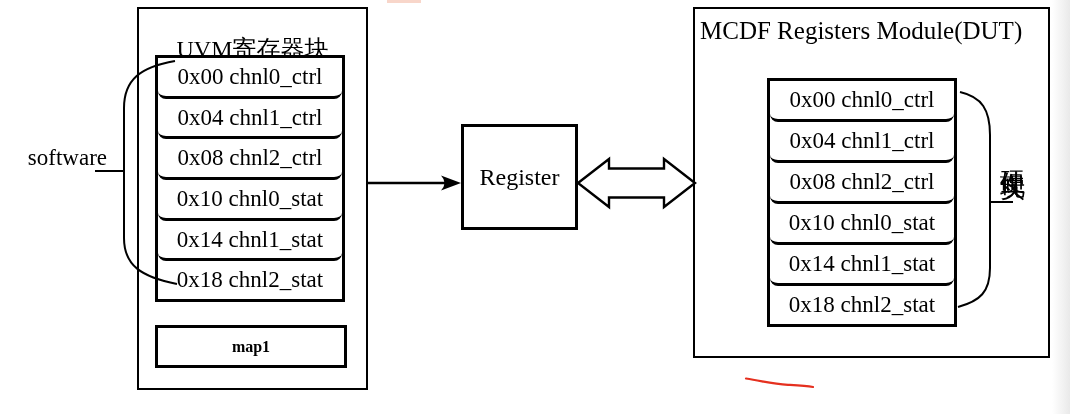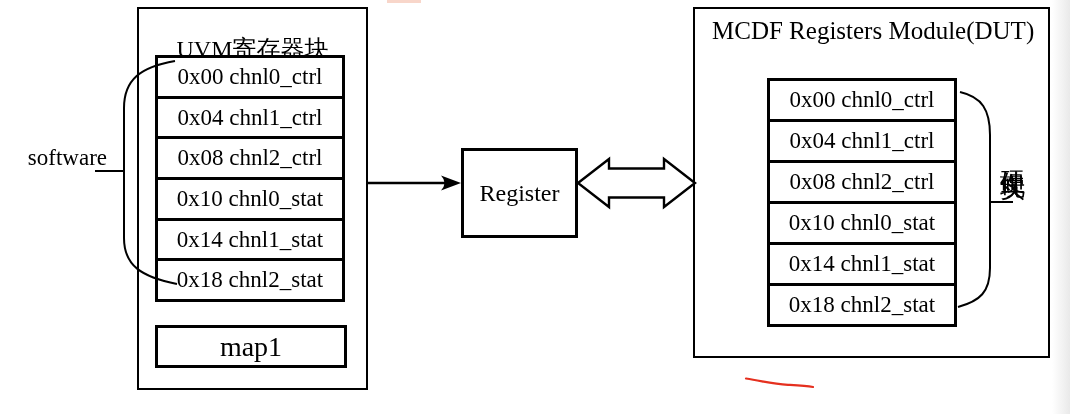--- a/index.html
+++ b/index.html
@@ -24,47 +24,49 @@
     font-size:24px;
     white-space:nowrap;
   }
   .uvm-title{
     text-align:center;
     padding-top:24px;
   }
   .dut-title{
     font-size:25px;
     text-align:left;
-    padding:8px 0 0 17px;
+    padding:8px 0 0 5px;
   }
   .reg-stack{
     border:3px solid #000;
     background:#fff;
     display:flex;
     flex-direction:column;
     z-index:2;
   }
   .reg-row{
     flex:1;
     display:flex;
     align-items:center;
     justify-content:center;
     font-size:23px;
     border-bottom:3px solid #000;
     white-space:nowrap;
+    border-radius:8px;
   }
   .reg-row:last-child{border-bottom:none;}
   .map-box{
     border:3px solid #000;
     background:#fff;
     display:flex;
     align-items:center;
     justify-content:center;
-    font-size:28px;
+    font-size:16px;
     z-index:2;
+    font-weight:bold;
   }
   .initiator-box{
     border:3px solid #000;
     background:#fff;
     display:flex;
     flex-direction:column;
     align-items:center;
     justify-content:center;
     font-size:24px;
     line-height:29px;
@@ -105,21 +107,21 @@
     <div class="reg-row">0x00 chnl0_ctrl</div>
     <div class="reg-row">0x04 chnl1_ctrl</div>
     <div class="reg-row">0x08 chnl2_ctrl</div>
     <div class="reg-row">0x10 chnl0_stat</div>
     <div class="reg-row">0x14 chnl1_stat</div>
     <div class="reg-row">0x18 chnl2_stat</div>
   </div>
 
   <div class="abs map-box" style="left:155px;top:325px;width:192px;height:43px;">map1</div>
 
-  <div class="abs initiator-box" style="left:461px;top:148px;width:117px;height:90px;">
+  <div class="abs initiator-box" style="left:461px;top:124px;width:117px;height:106px;">
     <div>Register</div>
   </div>
 
   <div class="abs outer-box" style="left:693px;top:7px;width:357px;height:351px;">
     <div class="box-title dut-title">MCDF Registers Module(DUT)</div>
   </div>
 
   <div class="abs reg-stack" style="left:767px;top:78px;width:190px;height:249px;">
     <div class="reg-row">0x00 chnl0_ctrl</div>
     <div class="reg-row">0x04 chnl1_ctrl</div>

